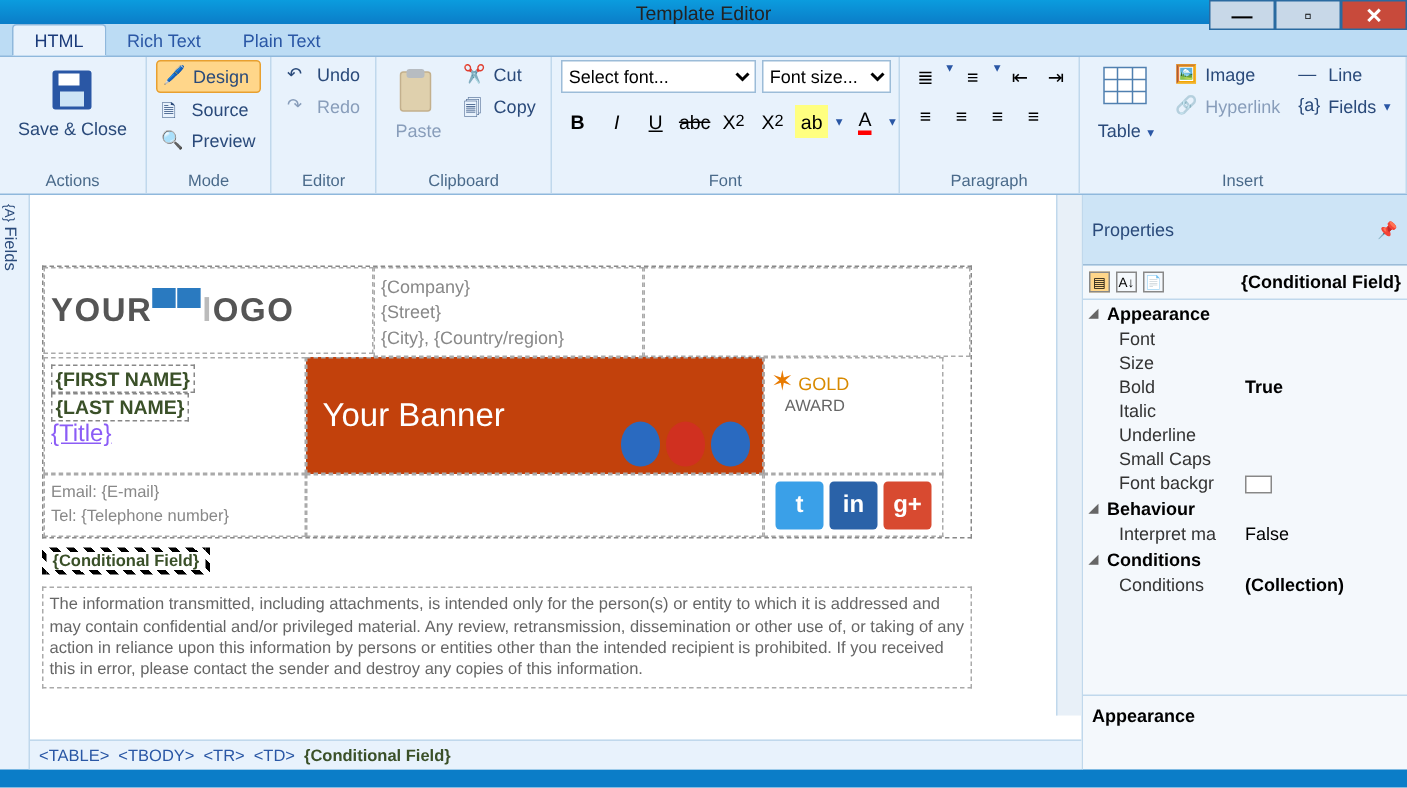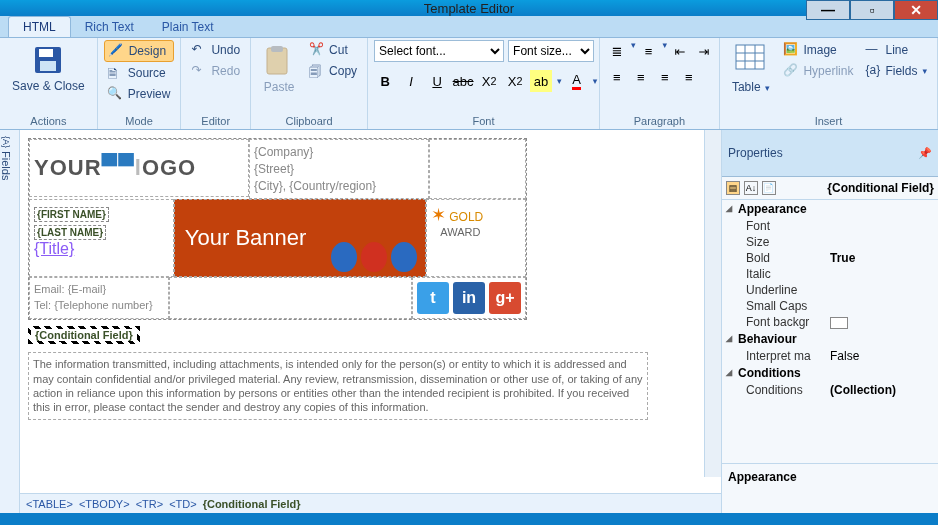--- a/index.html
+++ b/index.html
@@ -38,29 +38,29 @@
 
 
 .main { display: flex; height: calc(525px - 28px - 22px - 92px); }
 .left-rail { width: 20px; background: #e8f2fc; border-right: 1px solid #c0d8ec; writing-mode: vertical-lr; font-size: 11px; color: #2a4a7a; padding-top: 6px; text-align: left; }
 .canvas-wrap { flex: 1; background: #fff; display: flex; flex-direction: column; border-right: 1px solid #c0d8ec; overflow: hidden; position: relative; }
 .canvas { flex: 1; padding: 8px; overflow: auto; }
 .scrollbar-v { width: 17px; background: #e8f0f8; border-left: 1px solid #c0d8ec; position: absolute; right: 0; top: 0; bottom: 36px; }
 .status { height: 20px; background: #e8f2fc; font-size: 11px; color: #2a57a5; padding: 2px 6px; border-top: 1px solid #c0d8ec; display: flex; gap: 6px; align-items: center; }
 
 
-.tpl-table { border: 1px dashed #888; display: flex; flex-direction: column; width: 499px; }
+.tpl-table { border: 1px dashed #888; display: flex; flex-direction: column; width: 620px; margin-top: 39px; }
 .tpl-row { display: flex; }
 .tpl-cell { border: 1px dashed #aaa; padding: 4px; }
 .logo-cell { width: 220px; height: 58px; display:flex; align-items:center; }
 .logo-text { font-weight: 900; font-size: 22px; letter-spacing: 1px; color: #555; }
 .logo-text .o { color: #bbb; }
 .addr-cell { width: 180px; font-size: 12px; color: #888; line-height: 1.4; }
 .name-cell { width: 175px; }
-.name-field { font-weight: bold; font-size: 10px; color: #3a5028; border: 1px dashed #888; background: #fff; padding: 1px 2px; display:inline-block; }
+.name-field { font-weight: bold; font-size: 13px; color: #3a5028; border: 1px dashed #888; background: #fff; padding: 1px 2px; display:inline-block; }
 .title-field { font-size: 16px; color: #8b5cf6; text-decoration: underline; }
 .banner-cell { width: 305px; background: #c2410c; color: #fff; font-size: 22px; display: flex; align-items: center; padding-left: 10px; position: relative; height: 78px; }
 .apple { width: 26px; height: 30px; border-radius: 50% 50% 48% 48%; display: inline-block; margin: 0 2px; }
 .award-cell { width: 120px; font-size: 11px; }
 .gold { color: #d88a00; font-weight: normal; font-size: 12px; }
 .contact-cell { width: 175px; font-size: 11px; color: #888; line-height: 1.4; }
 .social-cell { width: 120px; display:flex; gap:4px; align-items:center; justify-content:center; }
 .soc { width: 32px; height: 32px; border-radius: 3px; display:flex; align-items:center; justify-content:center; color:#fff; font-weight:bold; font-size:16px; }
 .cond-field { display:inline-block; margin-top: 6px; border: 3px solid; border-image: repeating-linear-gradient(45deg, #000 0 4px, #fff 4px 8px) 3; padding: 0px 4px; font-size: 11px; font-weight: bold; color: #3a5028; }
 .disclaimer { font-size: 11px; color: #666; margin-top: 8px; border: 1px dashed #aaa; padding: 4px; width: 620px; line-height: 1.3; }

